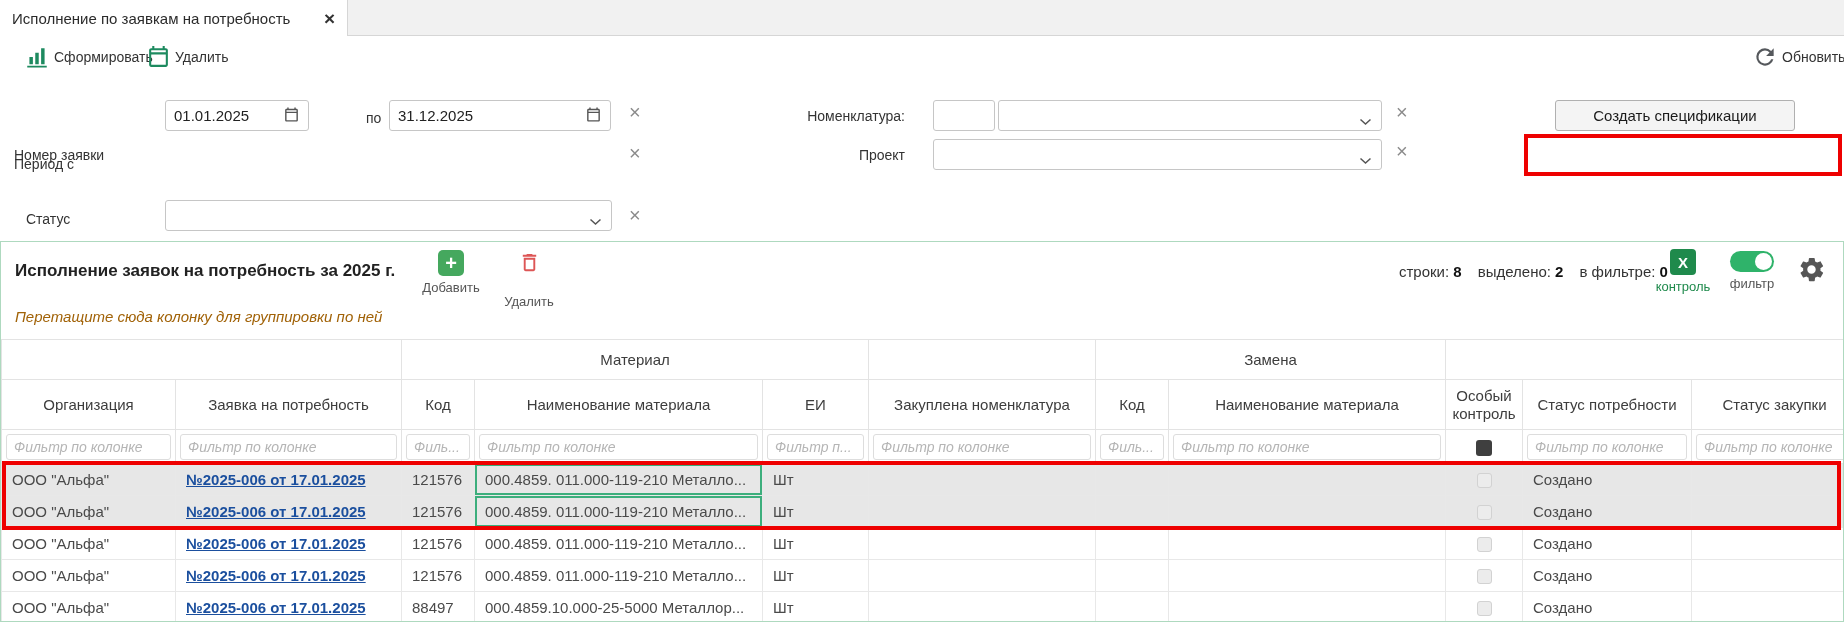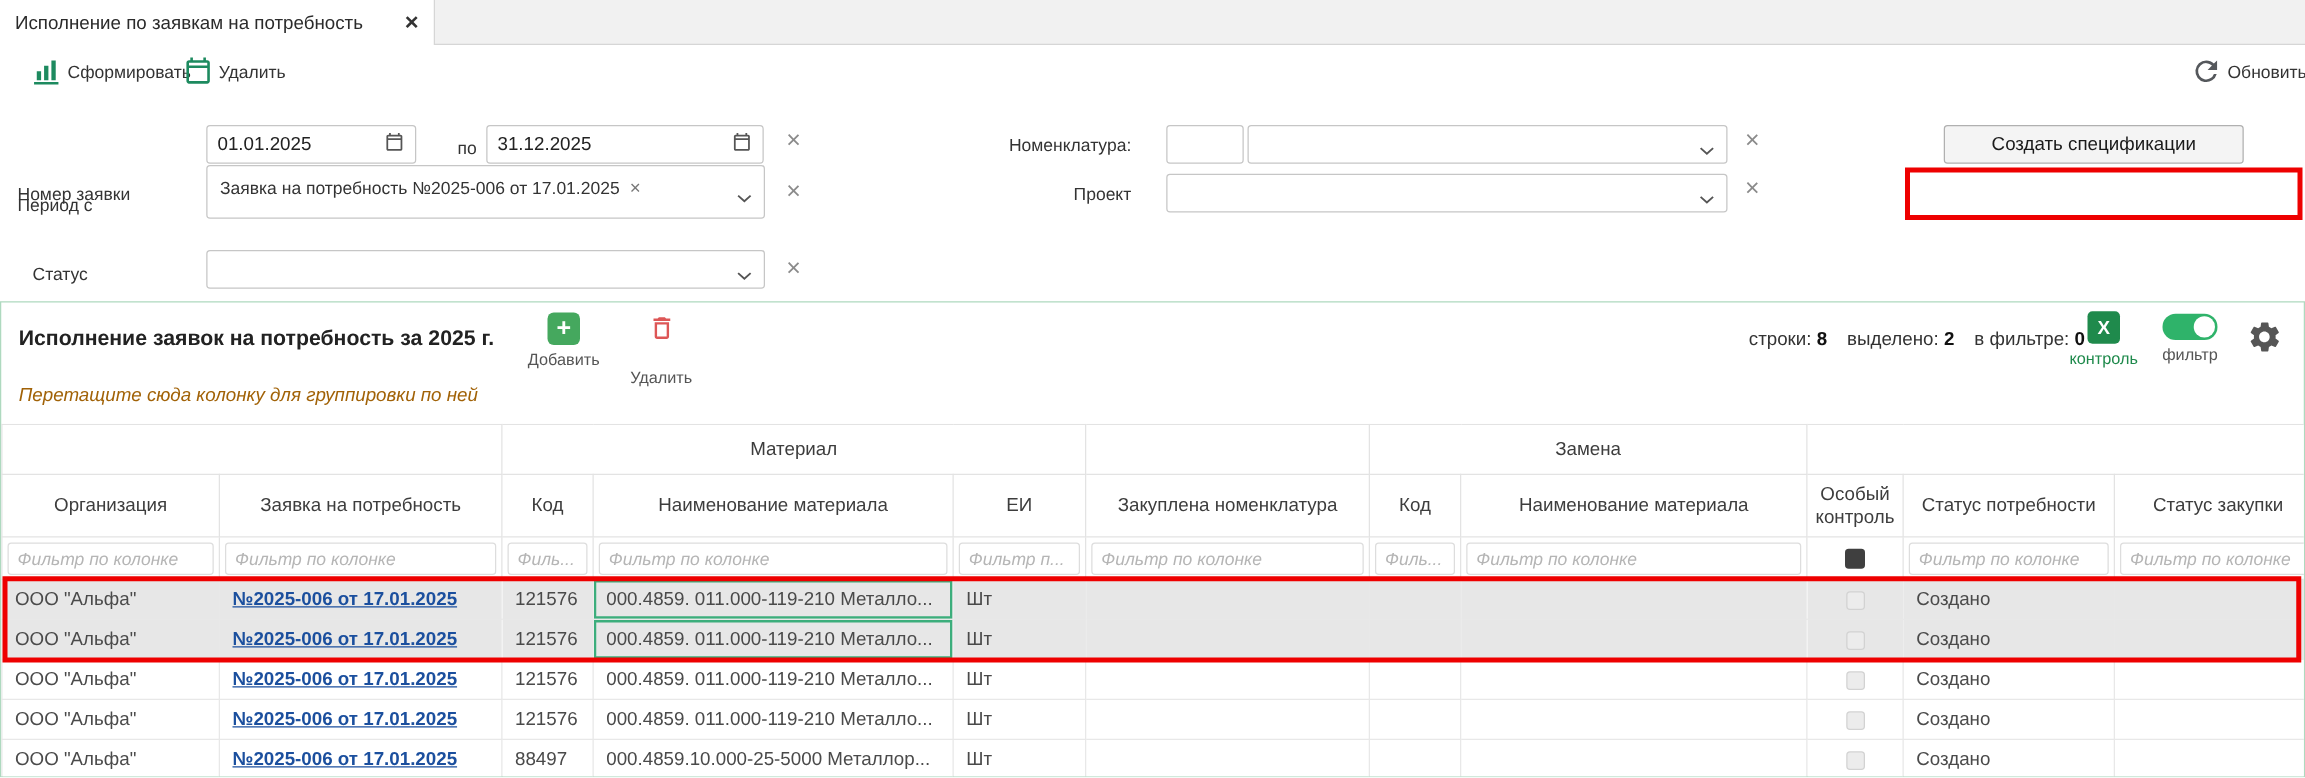--- a/index.html
+++ b/index.html
@@ -100,42 +100,36 @@
   <div class="tool-btn" style="left:1752px;width:76px;">
     <span>
         <svg width="26" height="26" viewBox="0 0 24 24" fill="#55585c">
           <path d="M17.65 6.35A7.96 7.96 0 0 0 12 4a8 8 0 1 0 7.73 10h-2.08A6 6 0 1 1 12 6c1.66 0 3.14.69 4.22 1.78L13 11h7V4l-2.35 2.35z"></path>
         </svg>
       </span>
     <span>Обновить</span>
   </div>
 
   <div class="f-label" style="left:14px;top:110px;margin-top:46px;">Период с</div>
-  <div class="date-input" style="left:165px;top:100px;width:168px;">
+  <div class="date-input" style="left:165px;top:100px;width:144px;">
     <span>01.01.2025</span>
     <span><svg width="17" height="17" viewBox="0 0 24 24" fill="#555">
           <path d="M19 4h-1V2h-2v2H8V2H6v2H5c-1.1 0-2 .9-2 2v14c0 1.1.9 2 2 2h14c1.1 0 2-.9 2-2V6c0-1.1-.9-2-2-2zm0 16H5V10h14v10zM5 8V6h14v2H5z"></path>
         </svg></span>
   </div>
   <div class="f-label" style="left:366px;top:110px;">по</div>
   <div class="date-input" style="left:389px;top:100px;width:222px;">
     <span>31.12.2025</span>
     <span><svg width="17" height="17" viewBox="0 0 24 24" fill="#555">
           <path d="M19 4h-1V2h-2v2H8V2H6v2H5c-1.1 0-2 .9-2 2v14c0 1.1.9 2 2 2h14c1.1 0 2-.9 2-2V6c0-1.1-.9-2-2-2zm0 16H5V10h14v10zM5 8V6h14v2H5z"></path>
         </svg></span>
   </div>
   <div class="clear-x" style="left:629px;top:102px;">×</div>
 
   <div class="f-label" style="left:14px;top:147px;">Номер заявки</div>
-  <div class="combo" style="left:165px;top:132px;width:447px;height:43px;">
-    <span class="tag-text"><span>Заявка на потребность №2025-006 от 17.01.2025</span><span class="tag-x">×</span></span>
-    <span class="chev"><svg width="13" height="8" viewBox="0 0 13 8">
-          <polyline points="1.5,1.5 6.5,6 11.5,1.5" fill="none" stroke="#555" stroke-width="1.5"></polyline>
-        </svg></span>
-  </div>
   <div class="clear-x" style="left:629px;top:143px;">×</div>
 
   <div class="f-label" style="left:26px;top:211px;">Статус</div>
   <div class="combo" style="left:165px;top:200px;width:447px;height:31px;">
     <span class="chev"><svg width="13" height="8" viewBox="0 0 13 8">
           <polyline points="1.5,1.5 6.5,6 11.5,1.5" fill="none" stroke="#555" stroke-width="1.5"></polyline>
         </svg></span>
   </div>
   <div class="clear-x" style="left:629px;top:205px;">×</div>
 

